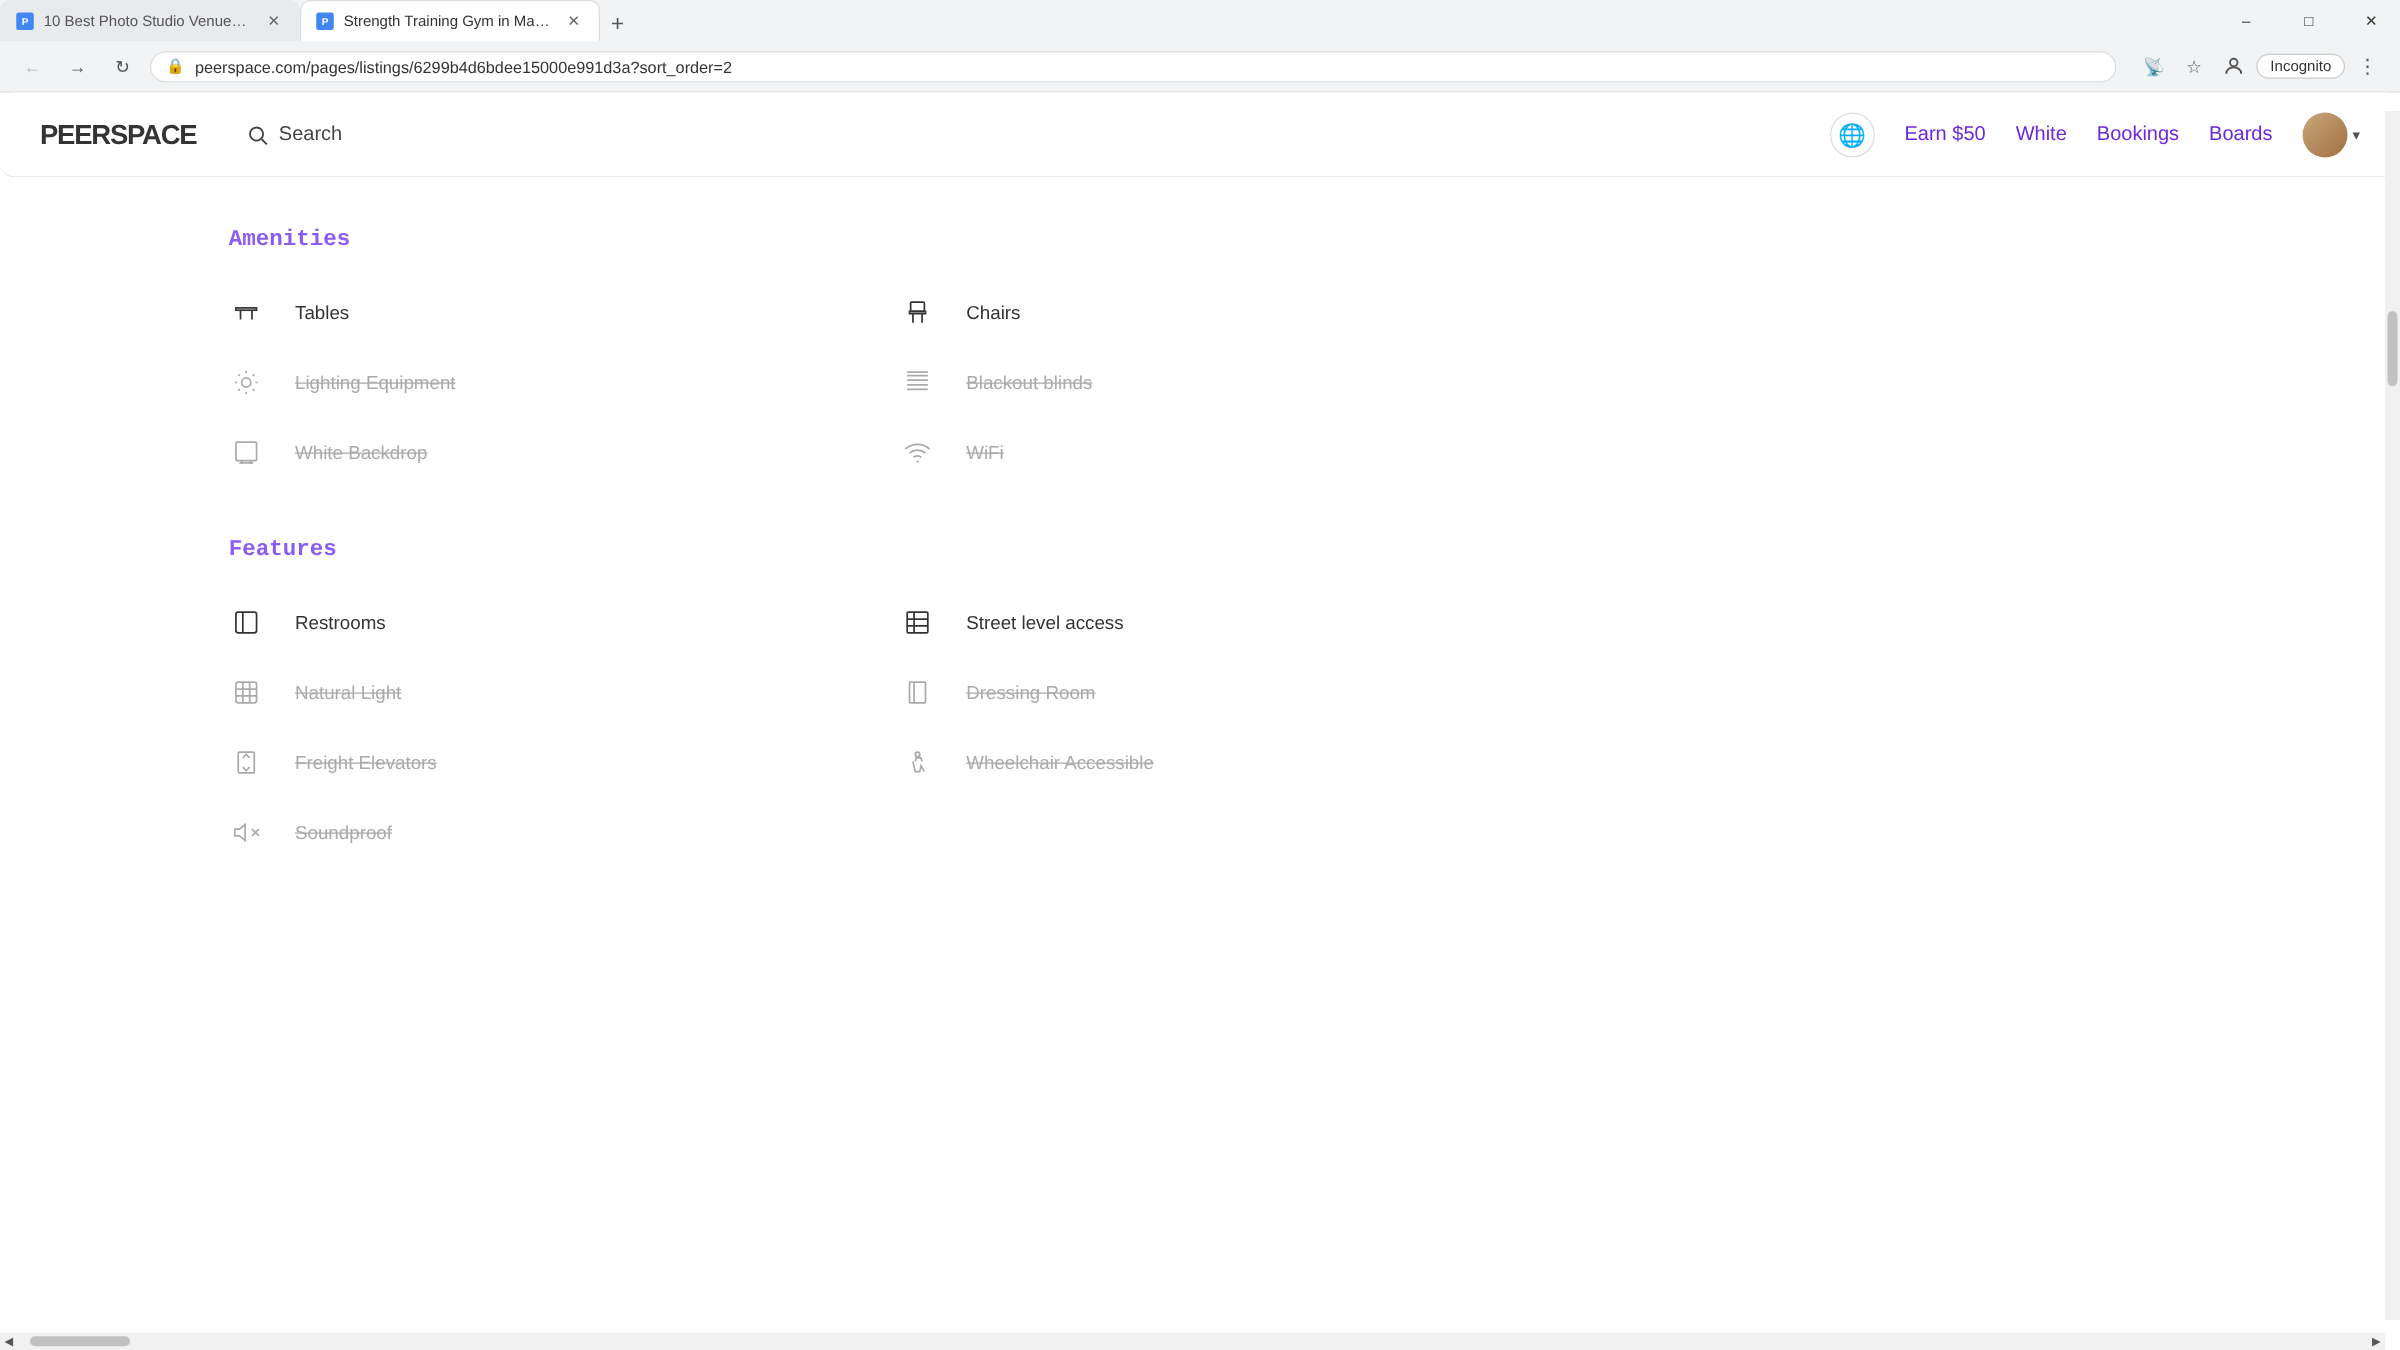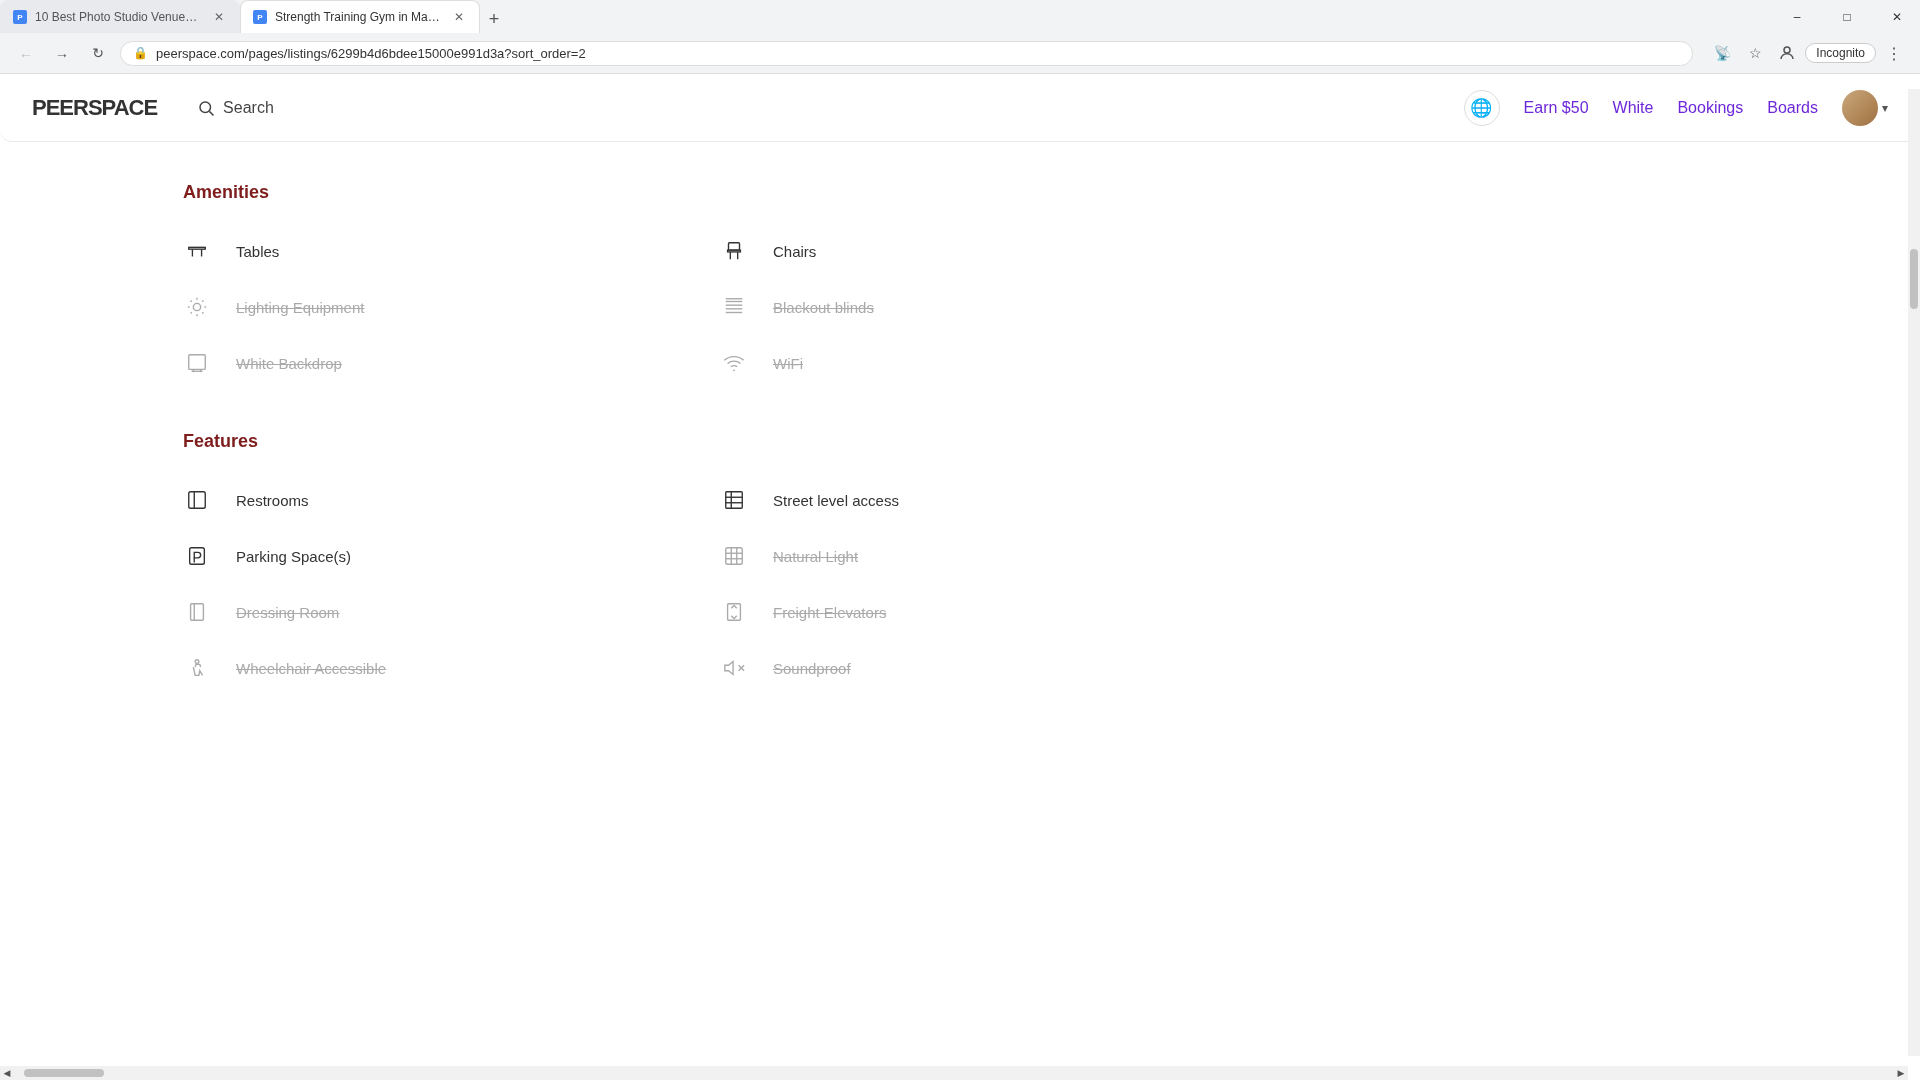--- a/index.html
+++ b/index.html
@@ -233,22 +233,23 @@
     .section-title {
       font-size: 24px;
       font-weight: 700;
       color: #1a1a1a;
       margin-bottom: 28px;
     }
 
     .subsection-title {
       font-size: 18px;
       font-weight: 700;
-      color: #7f1d1d;
+      color: #8b5cf6;
       margin-bottom: 20px;
+      font-family: Liberation Mono, monospace;
     }
 
     .amenities-grid {
       display: grid;
       grid-template-columns: 1fr 1fr;
       gap: 0;
       margin-bottom: 40px;
     }
 
     .amenity-item {
@@ -519,30 +520,20 @@
           <svg viewBox="0 0 24 24">
               <rect x="3" y="3" width="18" height="18" rx="1"></rect>
               <line x1="3" y1="9" x2="21" y2="9"></line>
               <line x1="3" y1="15" x2="21" y2="15"></line>
               <line x1="9" y1="3" x2="9" y2="21"></line>
             </svg>
         </div>
         <span>Street level access</span>
       </div>
 
-      <div class="amenity-item">
-        <div class="amenity-icon">
-          <svg viewBox="0 0 24 24">
-              <rect x="4" y="3" width="16" height="18" rx="2"></rect>
-              <path d="M9 8h4a3 3 0 0 1 0 6H9V8z"></path>
-              <line x1="9" y1="14" x2="9" y2="19"></line>
-            </svg>
-        </div>
-        <span>Parking Space(s)</span>
-      </div>
 
       <div class="amenity-item unavailable">
         <div class="amenity-icon">
           <svg viewBox="0 0 24 24">
               <rect x="3" y="3" width="18" height="18" rx="2"></rect>
               <line x1="9" y1="3" x2="9" y2="21"></line>
               <line x1="15" y1="3" x2="15" y2="21"></line>
               <line x1="3" y1="9" x2="21" y2="9"></line>
               <line x1="3" y1="15" x2="21" y2="15"></line>
             </svg>

